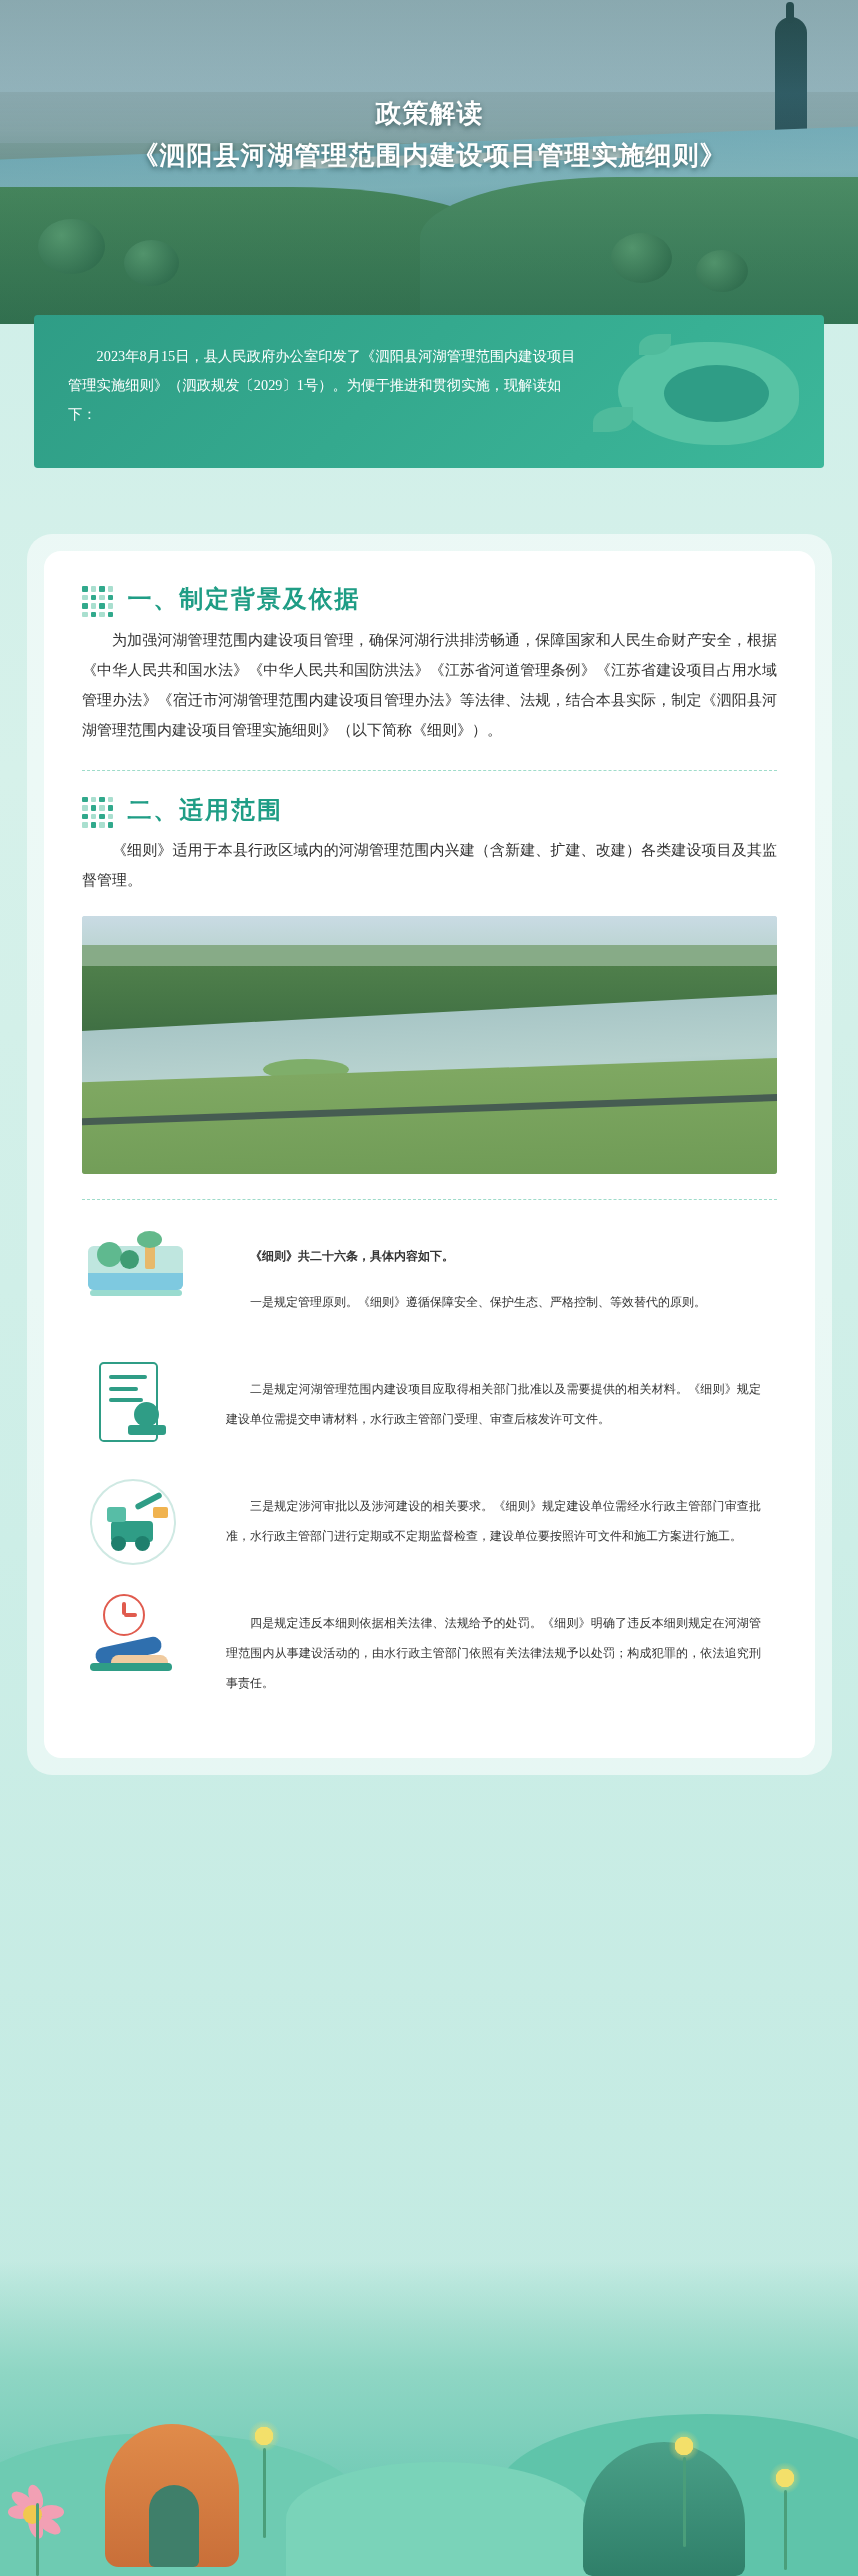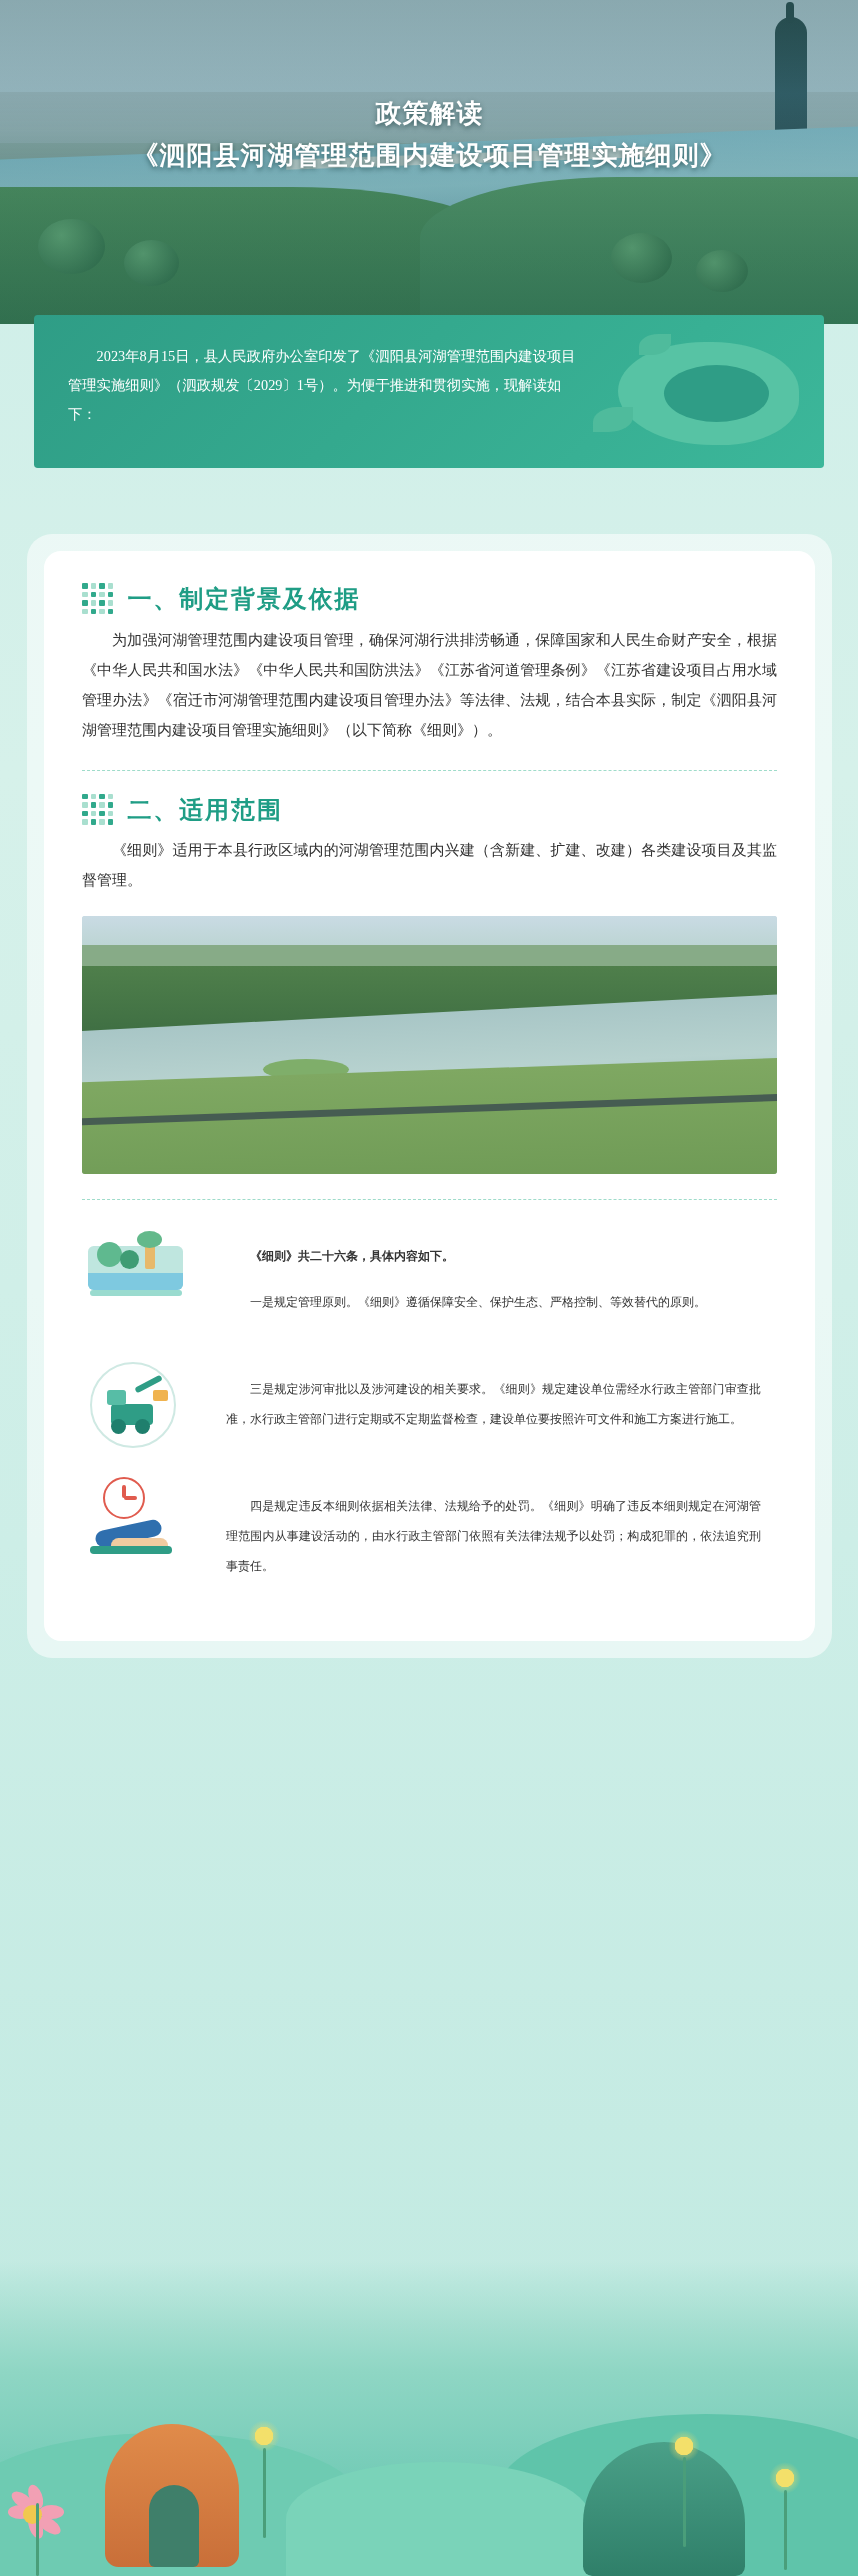--- a/index.html
+++ b/index.html
@@ -157,21 +157,21 @@
     box-sizing: border-box;
   }
   .card-inner {
     background: #ffffff;
     border-radius: 17px;
     padding: 32px 38px 44px 38px;
   }
 
   .sec-head {
     display: flex;
-    align-items: flex-start;
+    align-items: flex-end;
     gap: 13.4px;
     margin-bottom: 5.7px;
   }
   .dotgrid {
     width: 32px; height: 29px;
     display: grid;
     grid-template-columns: repeat(4, 5.7px);
     grid-template-rows: repeat(4, 5.7px);
     gap: 2.9px;
     flex: none;
@@ -381,20 +381,33 @@
           <div class="ic" style="left:63px;top:15.3px;width:9.5px;height:29px;background:#e7b96a;border-radius:1.9px;"></div>
           <div class="ic ic-circle" style="left:55px;top:5.7px;width:25px;height:17px;background:#63b98b;"></div>
           <div class="ic" style="left:7.6px;top:65px;width:92px;height:5.7px;background:#9adbcf;border-radius:2.9px;"></div>
         </div>
         <div class="item-body">
           <p class="lead">《细则》共二十六条，具体内容如下。</p>
           <p>一是规定管理原则。《细则》遵循保障安全、保护生态、严格控制、等效替代的原则。</p>
         </div>
       </div>
 
+      <div class="item">
+        <div class="item-icon">
+          <div class="ic" style="left:17px;top:3.8px;width:59px;height:80px;background:#ffffff;border:2.9px solid #2f9d86;border-radius:4.8px;box-sizing:border-box;"></div>
+          <div class="ic ic-line" style="left:27px;top:17px;width:38px;"></div>
+          <div class="ic ic-line" style="left:27px;top:29px;width:29px;"></div>
+          <div class="ic ic-line" style="left:27px;top:40px;width:34px;"></div>
+          <div class="ic ic-circle" style="left:52px;top:44px;width:25px;height:25px;background:#2f9d86;"></div>
+          <div class="ic" style="left:46px;top:67px;width:38px;height:9.5px;background:#2f9d86;border-radius:2.9px;"></div>
+        </div>
+        <div class="item-body">
+          <p>二是规定河湖管理范围内建设项目应取得相关部门批准以及需要提供的相关材料。《细则》规定建设单位需提交申请材料，水行政主管部门受理、审查后核发许可文件。</p>
+        </div>
+      </div>
 
       <div class="item">
         <div class="item-icon">
           <div class="ic ic-circle" style="left:7.6px;top:3.8px;width:86px;height:86px;border:2.9px solid #cfe9e3;box-sizing:border-box;"></div>
           <div class="ic" style="left:29px;top:46px;width:42px;height:21px;background:#2f9d86;border-radius:3.8px;"></div>
           <div class="ic ic-circle" style="left:29px;top:61px;width:15.3px;height:15.3px;background:#1f7f6d;"></div>
           <div class="ic ic-circle" style="left:53px;top:61px;width:15.3px;height:15.3px;background:#1f7f6d;"></div>
           <div class="ic" style="left:52px;top:23px;width:29px;height:5.7px;background:#2f9d86;border-radius:2.9px;transform:rotate(-28deg);"></div>
           <div class="ic" style="left:71px;top:32px;width:15.3px;height:11.4px;background:#f0b34f;border-radius:1.9px;"></div>
           <div class="ic" style="left:25px;top:32px;width:19px;height:15.3px;background:#57bda6;border-radius:2.9px;"></div>

